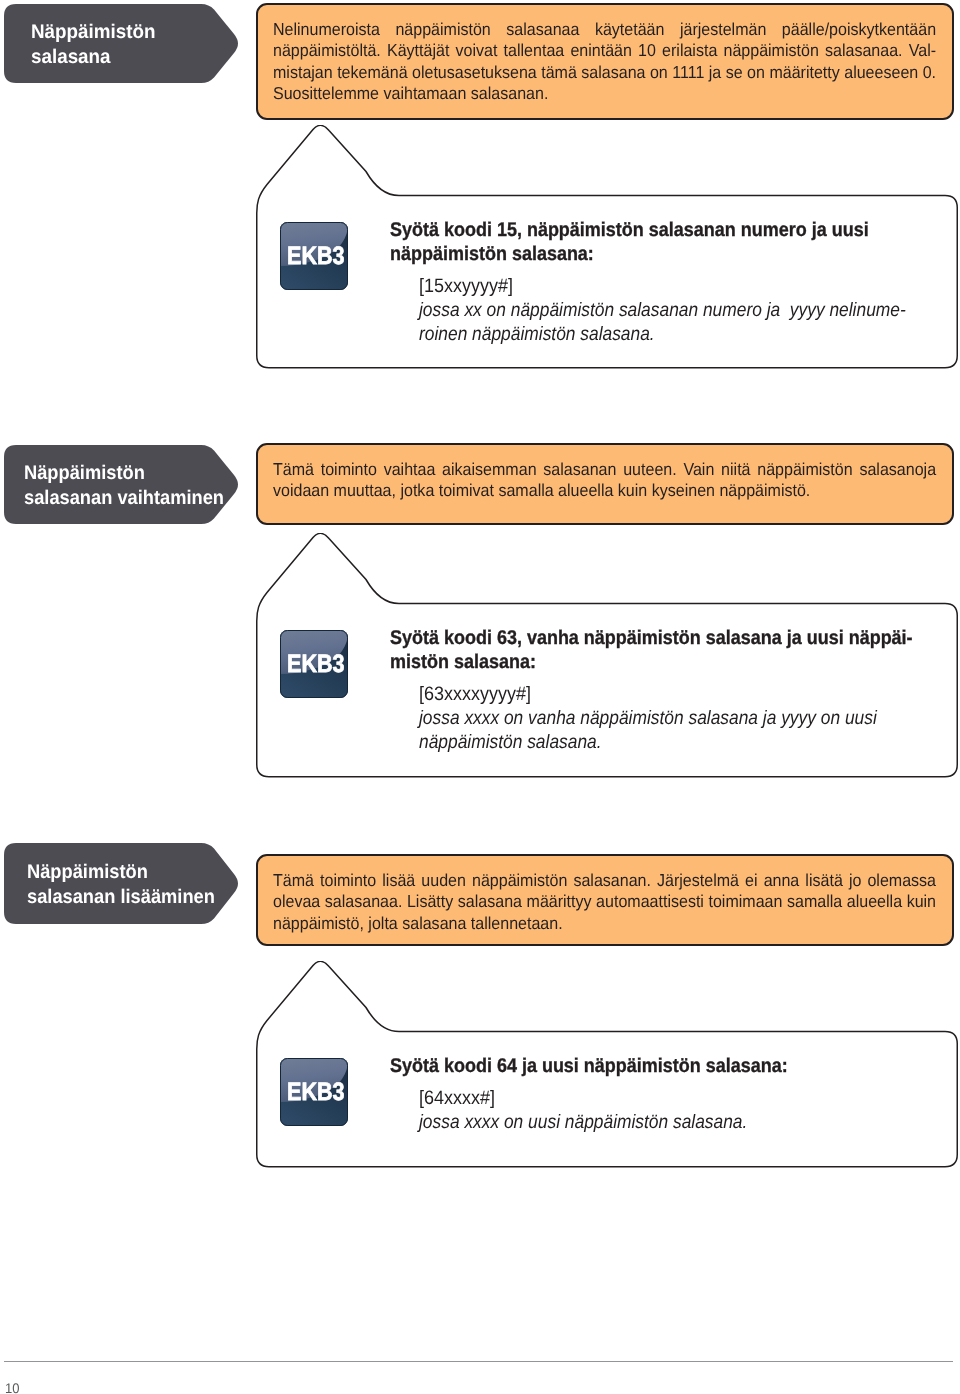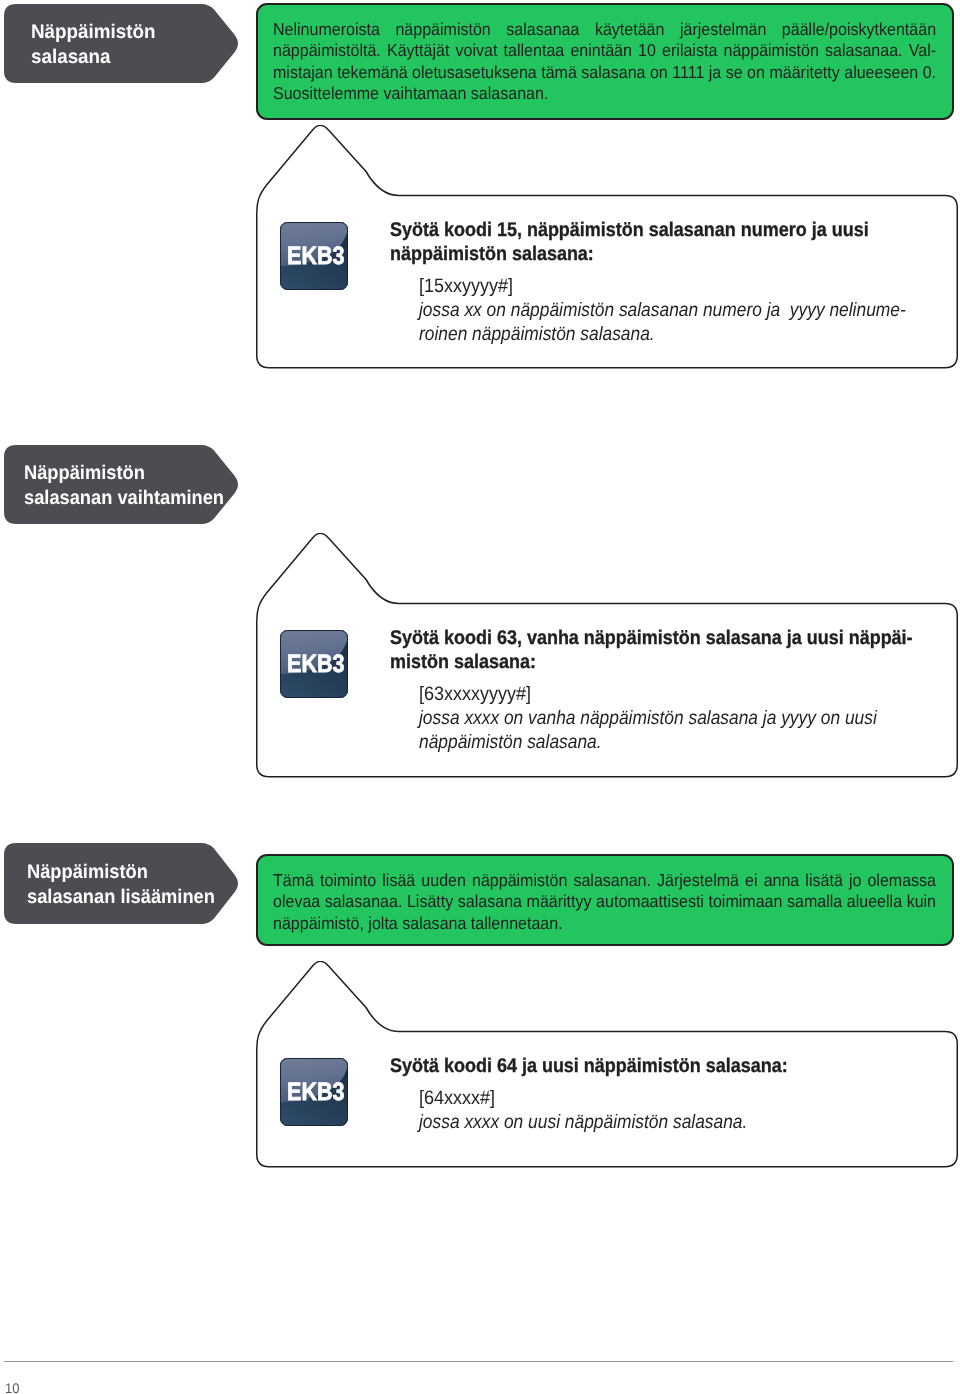--- a/index.html
+++ b/index.html
@@ -7,21 +7,21 @@
   .page{position:relative;width:960px;height:1394px;overflow:hidden;background:#fff;}
 
   
   .tag{position:absolute;}
   .tag svg{position:absolute;left:0;top:0;display:block;}
   .tag .tag-text{position:absolute;z-index:2;color:#ffffff;font-weight:bold;
                  font-size:19.8px;line-height:25px;white-space:nowrap;
                  transform:scaleX(var(--tagsx,0.93)) translateZ(0);transform-origin:left top;}
 
   
-  .infobox{position:absolute;box-sizing:border-box;background:#22c55e;
+  .infobox{position:absolute;box-sizing:border-box;background:#fdba74;
            border:2px solid #231f20;border-radius:11px;}
   .infobox .txt{position:absolute;color:#231f20;font-size:17.3px;line-height:21.3px;
                 transform:scaleX(0.9276) translateZ(0);transform-origin:left top;}
   .jline{text-align:justify;text-align-last:justify;white-space:nowrap;}
   .jline.last{text-align-last:left;}
 
   
   .callout{position:absolute;}
   .callout svg{position:absolute;left:0;top:0;display:block;}
 
@@ -105,20 +105,26 @@
   <div class="tag" style="left:4px;top:445px;width:234px;height:79px;">
     <svg width="234" height="79" viewBox="0 0 234 79">
       <path d="M12,0 L197,0 Q205,0 210,5.5 L230,30 Q234,35 234,39.5 Q234,44 230,49 L210,73.5 Q205,79 197,79 L12,79 Q0,79 0,67 L0,12 Q0,0 12,0 Z" fill="#4d4c53"></path>
     </svg>
     <div class="tag-text" style="left:20px;top:16px;--tagsx:0.9235;">
       <div>Näppäimistön</div>
       <div>salasanan vaihtaminen</div>
     </div>
   </div>
 
+  <div class="infobox" style="left:256px;top:443px;width:698px;height:82px;">
+    <div class="txt" style="left:15px;top:14px;width:714.8px;">
+      <div class="jline">Tämä toiminto vaihtaa aikaisemman salasanan uuteen. Vain niitä näppäimistön salasanoja</div>
+      <div class="jline last">voidaan muuttaa, jotka toimivat samalla alueella kuin kyseinen näppäimistö.</div>
+    </div>
+  </div>
 
   <div class="callout" style="left:256px;top:533px;width:703px;height:245px;">
     <svg width="703" height="245" viewBox="0 0 703 245">
       <path d="M0.75,88 C0.75,78 2.2,70.5 11,59.5 L57,4.6 Q64.6,-4.4 73,5.6 L110,46.5 Q124,70.6 143,70.6
                L689,70.6 Q701.25,70.6 701.25,82.8 L701.25,231.5 Q701.25,243.7 689,243.7
                L13,243.7 Q0.75,243.7 0.75,231.5 Z" fill="#ffffff" stroke="#231f20" stroke-width="1.5"></path>
     </svg>
     <svg class="ico" style="left:24px;top:97px;" width="68" height="68" viewBox="0 0 68 68">
       <g clip-path="url(#irc)">
         <rect x="0" y="0" width="68" height="68" fill="url(#ibase)"></rect>

